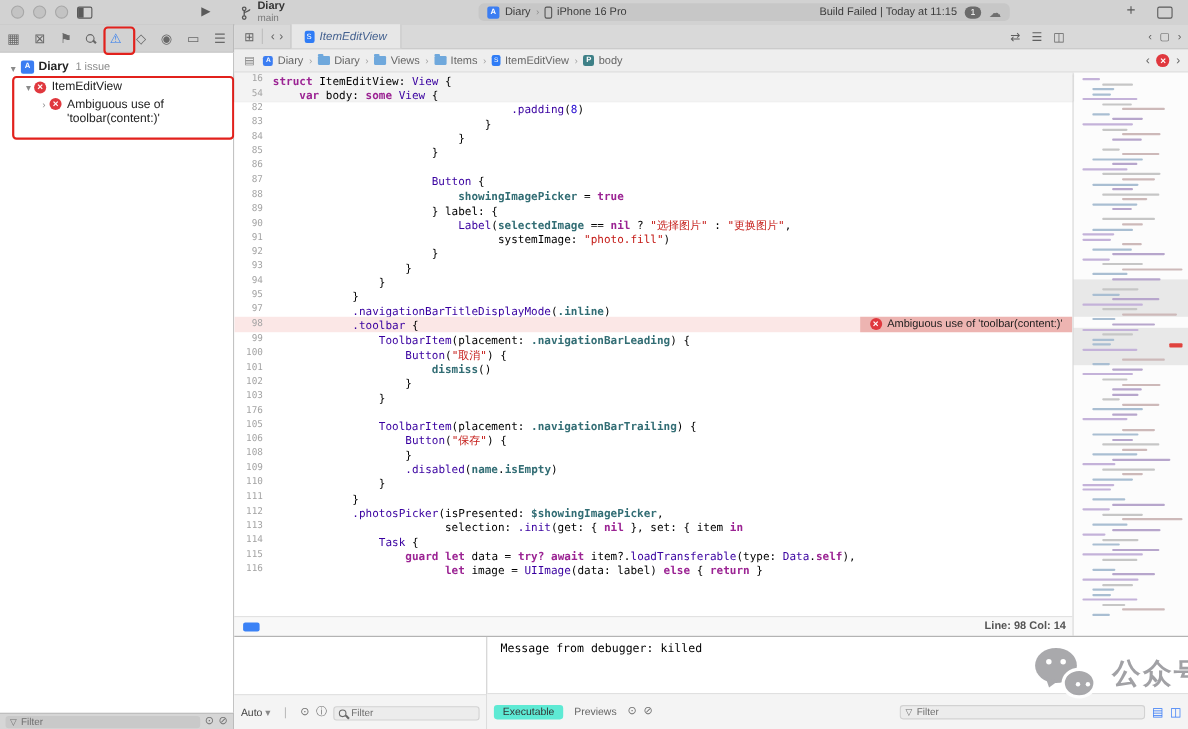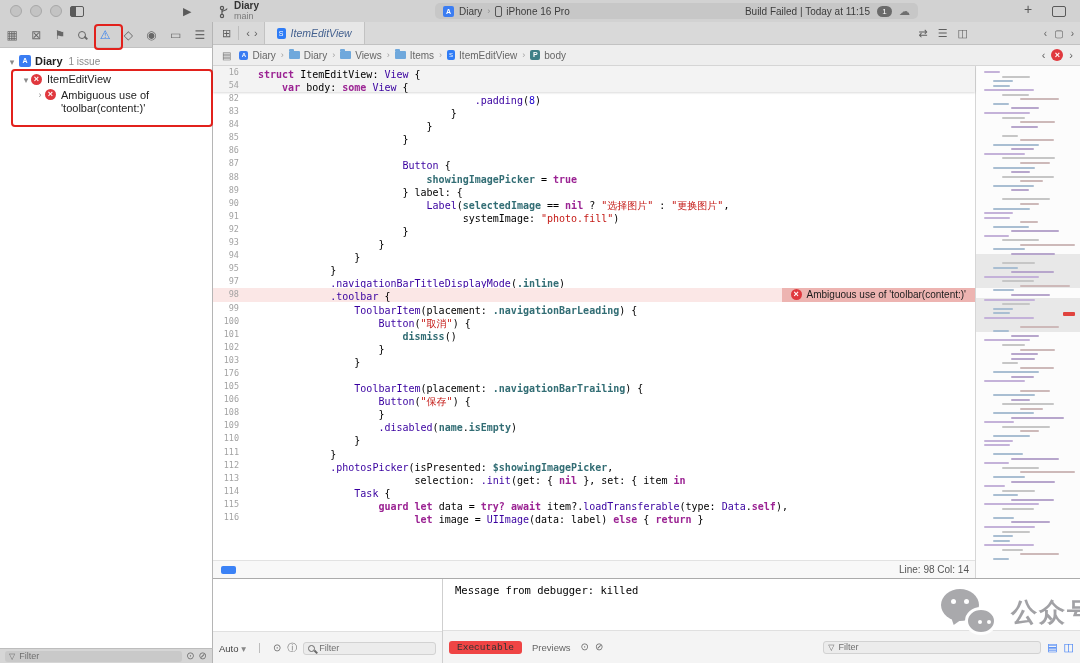--- a/index.html
+++ b/index.html
@@ -82,51 +82,51 @@
   .picon{display:inline-block;width:10px;height:10px;background:#3e8087;border-radius:2px;color:#fff;font-size:7px;
          line-height:10px;text-align:center;font-weight:bold;}
   .jb-right{margin-left:auto;display:flex;align-items:center;gap:6px;margin-right:7px;}
   .jb-right .tico2{font-size:11px;color:#5f5f5f;}
 
   
   #sticky{position:absolute;left:213px;top:66px;width:762px;height:26px;background:#f3f3f3;
           box-shadow:0 1px 2px rgba(0,0,0,.15);z-index:2;}
   #codearea{position:absolute;left:213px;top:92px;width:762px;height:468px;background:#fff;overflow:hidden;}
   .crow{height:13.1px;line-height:13.1px;white-space:nowrap;position:relative;}
-  .gut{display:inline-block;width:26px;text-align:right;margin-right:19px;color:#a3a3a3;
+  .gut{display:inline-block;width:26px;text-align:right;margin-right:9px;color:#a3a3a3;
        font-family:"DejaVu Sans Mono",monospace;font-size:8.5px;vertical-align:top;}
   .ctext{font-family:"DejaVu Sans Mono",monospace;font-size:10px;white-space:pre;}
   .t-k{color:#9B2393;font-weight:bold;}
   .t-t{color:#3900A0;}
   .t-c{color:#3900A0;}
   .t-s{color:#C41A16;}
   .t-n{color:#1C00CF;}
   .t-p{color:#000;}
   .t-v{color:#326D74;font-weight:bold;}
   .erow{background:#fbe7e6;}
   .errpill{position:absolute;right:0;top:0;height:13.1px;display:flex;align-items:center;gap:5px;background:#edb4b1;
            padding:0 9px;font-size:10px;color:#1d1d1d;font-family:"Liberation Sans",sans-serif;}
-  #editorbottom{position:absolute;left:213px;top:560px;width:762px;height:18px;background:#f8f8f8;border-top:1px solid #e2e2e2;box-sizing:border-box;}
+  #editorbottom{position:absolute;left:213px;top:560px;width:762px;height:18px;background:#f8f8f8;border-top:1px solid #e2e2e2;box-sizing:border-box;font-weight:bold;}
   .bluetag{position:absolute;left:8px;top:5px;width:15px;height:8px;background:#3b82f6;border-radius:2px;}
   .linecol{position:absolute;right:6px;top:3px;font-size:10px;color:#555;}
 
   
   #minimap{position:absolute;left:975px;top:66px;width:105px;height:512px;background:#fcfcfc;border-left:1px solid #d6d6d6;box-sizing:border-box;}
   #mmbars i{position:absolute;height:2px;border-radius:1px;}
   .mmview{position:absolute;left:0;width:100%;height:34px;background:rgba(110,110,110,.14);}
   .mmerr{position:absolute;right:5px;top:246px;width:12px;height:4px;background:#e0433e;border-radius:1px;}
 
   
   #debug{position:absolute;left:213px;top:578px;width:867px;height:85px;background:#fff;border-top:1px solid #ababab;box-sizing:border-box;}
   #vars{position:absolute;left:0;top:0;width:230px;height:85px;border-right:1px solid #cfcfcf;box-sizing:border-box;}
   .dbgbar{position:absolute;left:0;bottom:0;right:0;height:26px;background:#f4f4f4;border-top:1px solid #e0e0e0;
           display:flex;align-items:center;gap:6px;padding:16px 6px;font-size:9.5px;color:#444;box-sizing:border-box;}
   #console{position:absolute;left:230px;top:0;right:0;bottom:0;}
   .consoletext{position:absolute;left:12px;top:5px;font-family:"DejaVu Sans Mono",monospace;font-size:10.5px;color:#000;}
-  .seg{background:#ef4444;border-radius:3px;padding:1px 8px;color:#333;font-family:Liberation Mono, monospace;}
+  .seg{background:#5eead4;border-radius:3px;padding:1px 8px;color:#333;}
   .segplain{color:#666;padding:1px 4px;}
   .blueico{color:#3478f6;font-size:11px;}
   .consfilter{width:150px;}
 
   
   #watermark{position:absolute;left:498px;top:10px;display:flex;align-items:center;gap:14px;opacity:.92;}
   .wm-text{font-size:26px;font-weight:bold;color:#9a9a9e;letter-spacing:2px;white-space:nowrap;}
   .wc{position:relative;width:56px;height:46px;}
   .wc .b1{position:absolute;left:0;top:0;width:38px;height:32px;background:#a2a2a6;border-radius:50%;}
   .wc .b1t{position:absolute;left:7px;top:28px;width:0;height:0;border:6px solid transparent;border-top:8px solid #a2a2a6;transform:rotate(18deg);}

